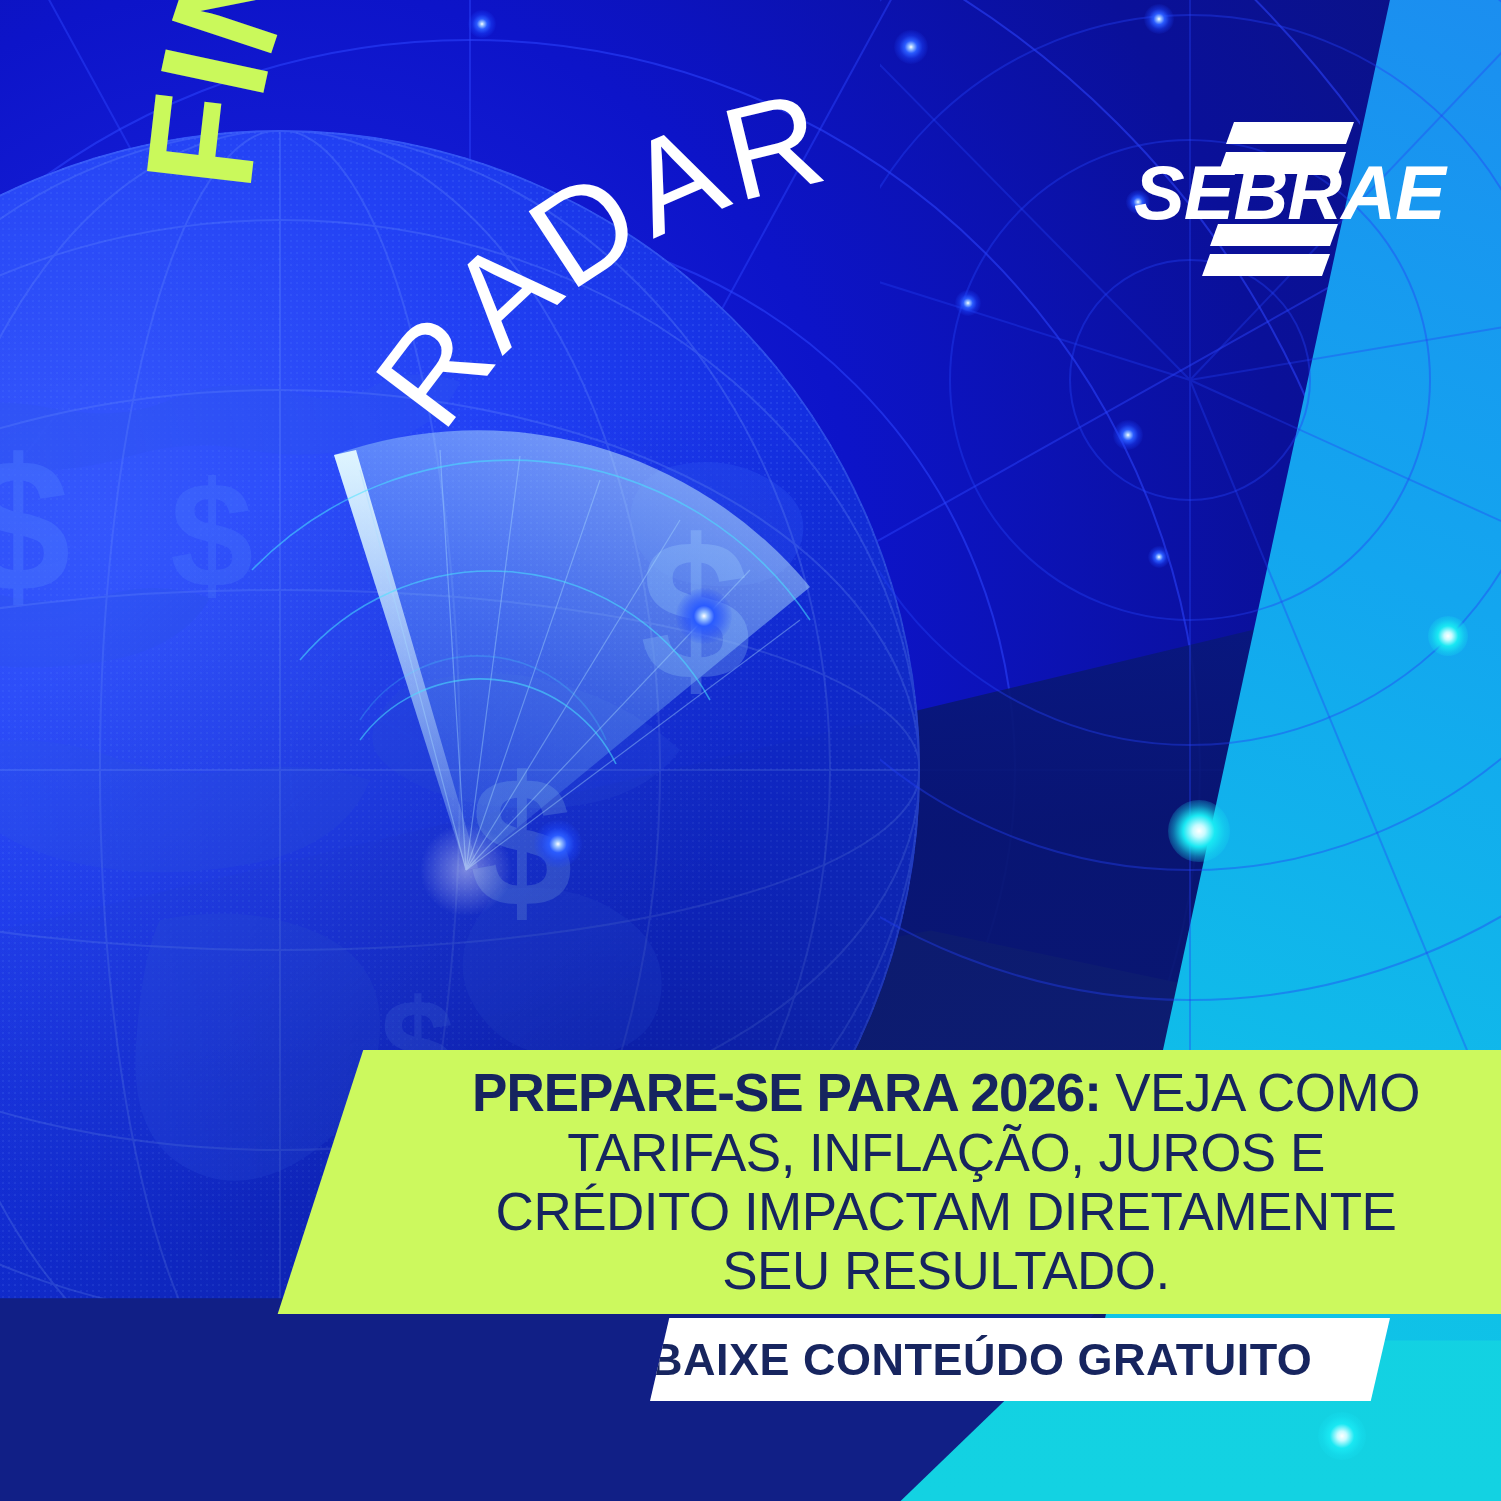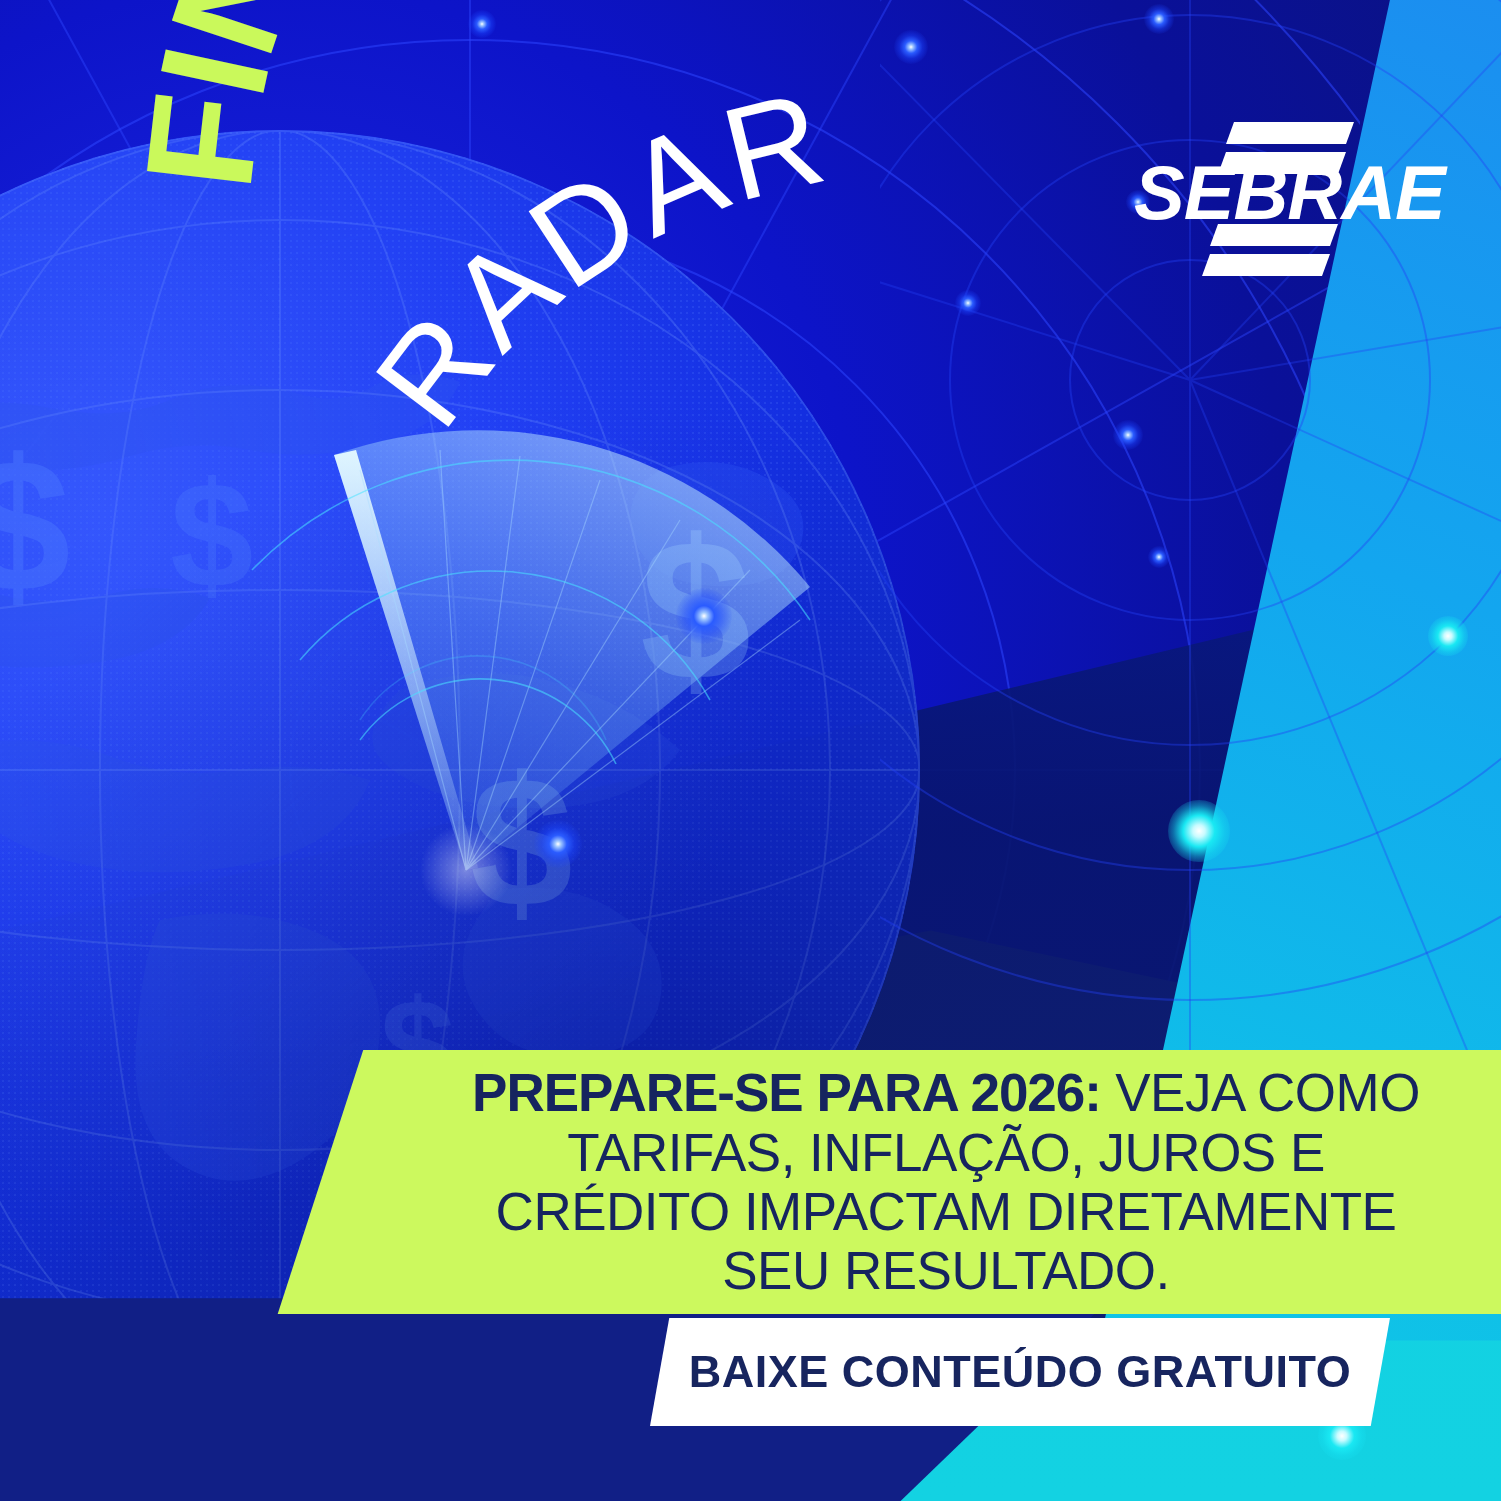--- a/index.html
+++ b/index.html
@@ -122,24 +122,24 @@
     font-size:53px;
     line-height:1.12;
     font-weight:500;
     letter-spacing:-.5px;
   }
   #green-banner-inner .lead{font-weight:bold;letter-spacing:-1px;}
   
   #cta{
     position:absolute;
     left:650px;top:1318px;
-    width:740px;height:108px;
+    width:740px;height:83px;
     background:#ffffff;
     clip-path:polygon(2.6% 0%, 100% 0%, 97.4% 100%, 0% 100%);
-    display:flex;align-items:center;justify-content:center;
+    display:flex;align-items:center;
   }
   #cta-label{
     color:#17255f;
     font-size:45px;
     font-weight:bold;
     letter-spacing:.5px;
   }
   
   .dollar{
     position:absolute;

